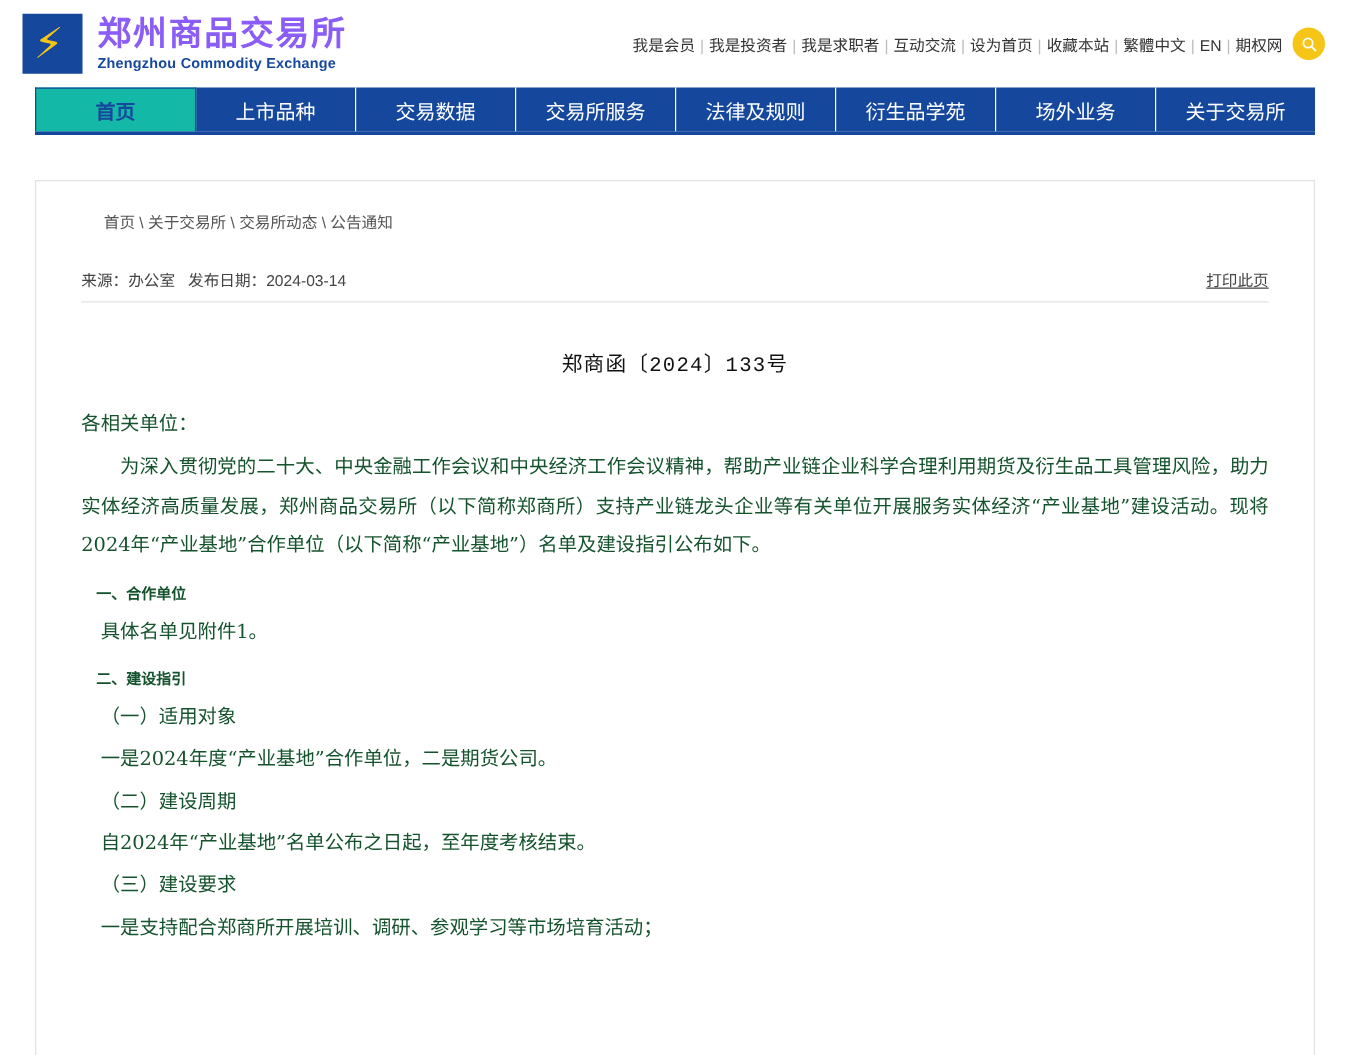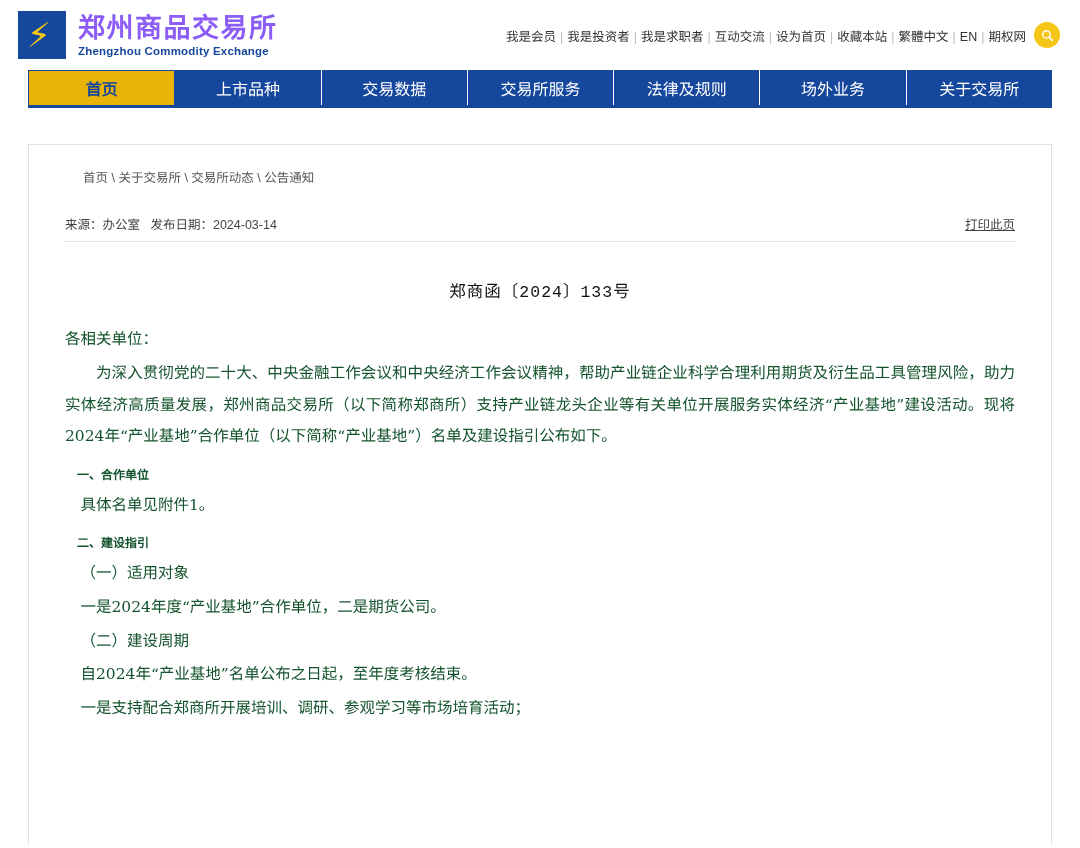--- a/index.html
+++ b/index.html
@@ -93,21 +93,21 @@
     justify-content: center;
     font-size: 16px;
     color: #ffffff;
     background: #15479c;
     border-right: 1px solid #ffffff;
     cursor: pointer;
     font-family: "DejaVu Sans", sans-serif;
   }
   .nav-item:last-child { border-right: none; }
   .nav-item.active {
-    background: #eab308;
+    background: #14b8a6;
     color: #15479c;
     font-weight: bold;
     border: 1px solid #15479c;
     border-bottom: none;
   }
 
   
   .content {
     margin: 36px 28px 0 28px;
     border: 1px solid #e2e2e2;
@@ -212,20 +212,23 @@
     <span>上市品种</span>
   </div>
   <div class="nav-item">
     <span>交易数据</span>
   </div>
   <div class="nav-item">
     <span>交易所服务</span>
   </div>
   <div class="nav-item">
     <span>法律及规则</span>
+  </div>
+  <div class="nav-item">
+    <span>衍生品学苑</span>
   </div>
   <div class="nav-item">
     <span>场外业务</span>
   </div>
   <div class="nav-item">
     <span>关于交易所</span>
   </div>
 </div>
 
 <div class="content">
@@ -247,15 +250,16 @@
   <div class="body">
     <p class="p">各相关单位：</p>
     <p class="p indent2">为深入贯彻党的二十大、中央金融工作会议和中央经济工作会议精神，帮助产业链企业科学合理利用期货及衍生品工具管理风险，助力实体经济高质量发展，郑州商品交易所（以下简称郑商所）支持产业链龙头企业等有关单位开展服务实体经济“产业基地”建设活动。现将2024年“产业基地”合作单位（以下简称“产业基地”）名单及建设指引公布如下。</p>
     <p class="h-sub">一、合作单位</p>
     <p class="p sub-p">具体名单见附件1。</p>
     <p class="h-sub">二、建设指引</p>
     <p class="p sub-p">（一）适用对象</p>
     <p class="p sub-p">一是2024年度“产业基地”合作单位，二是期货公司。</p>
     <p class="p sub-p">（二）建设周期</p>
     <p class="p sub-p">自2024年“产业基地”名单公布之日起，至年度考核结束。</p>
+    <p class="p sub-p">（三）建设要求</p>
     <p class="p sub-p">一是支持配合郑商所开展培训、调研、参观学习等市场培育活动；</p>
   </div>
 </div>
 
 </body></html>

